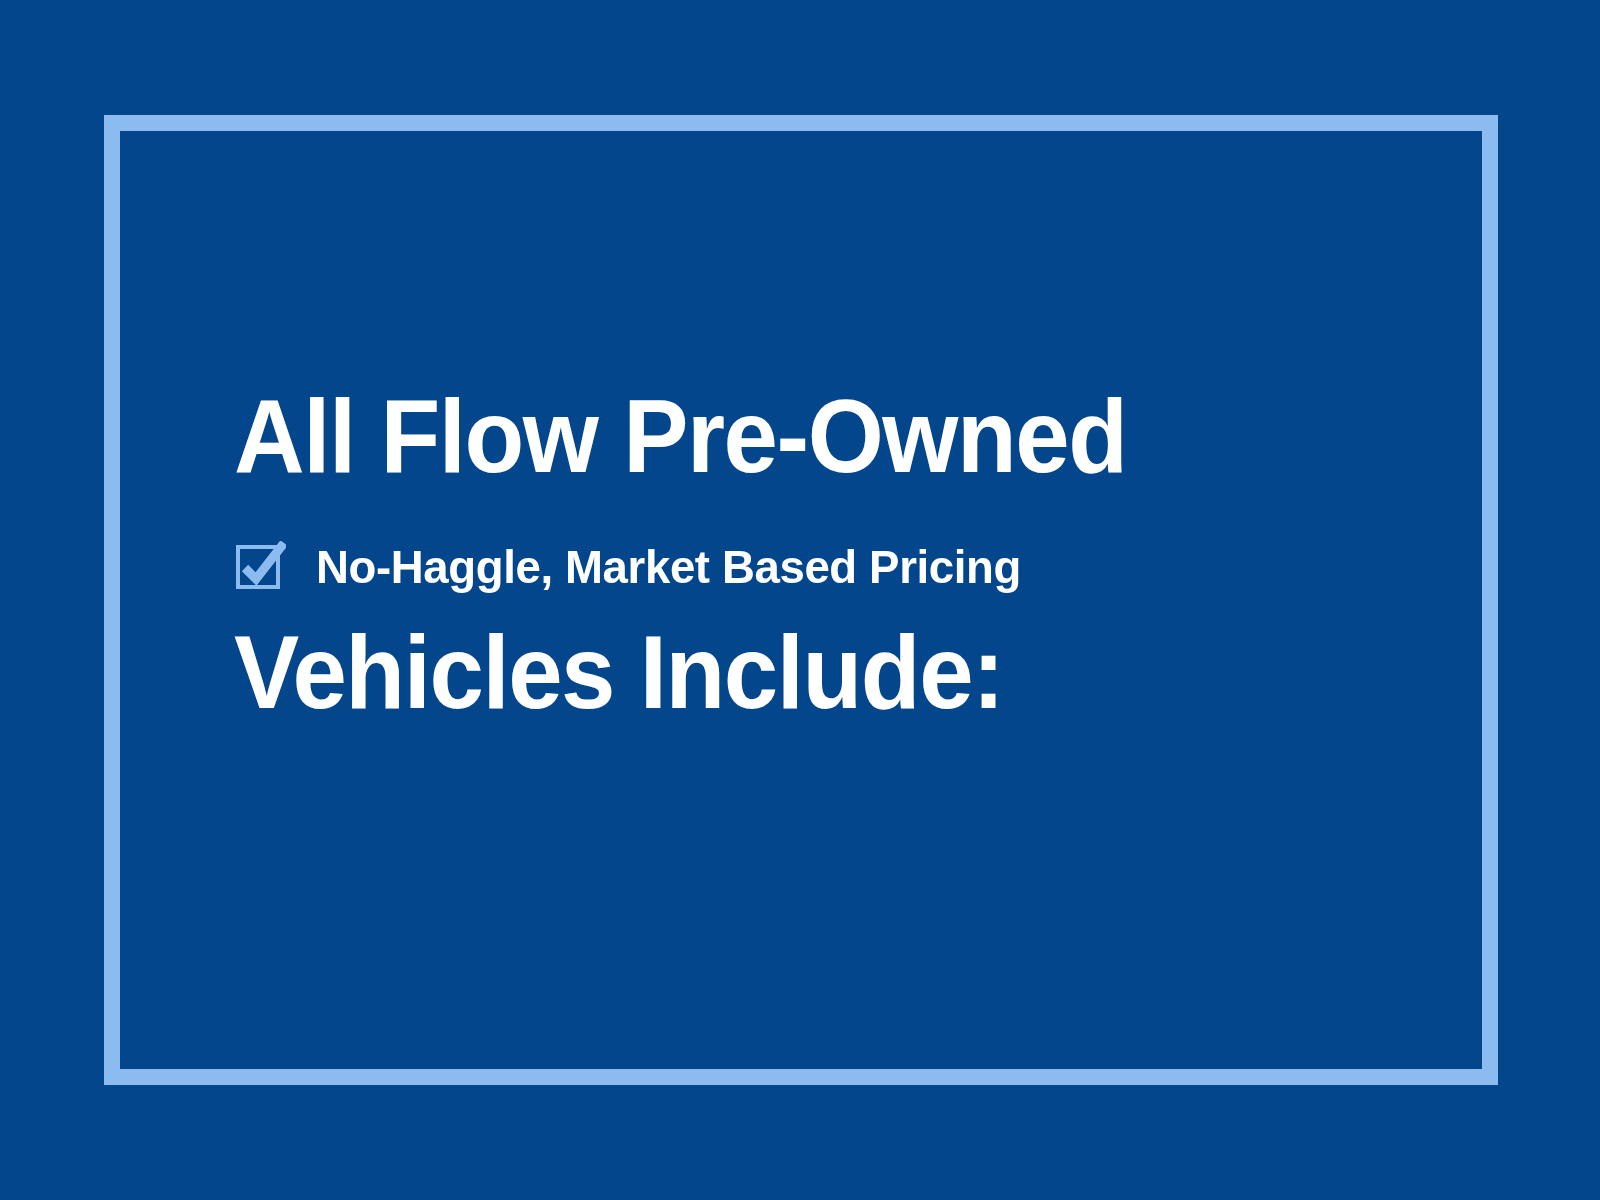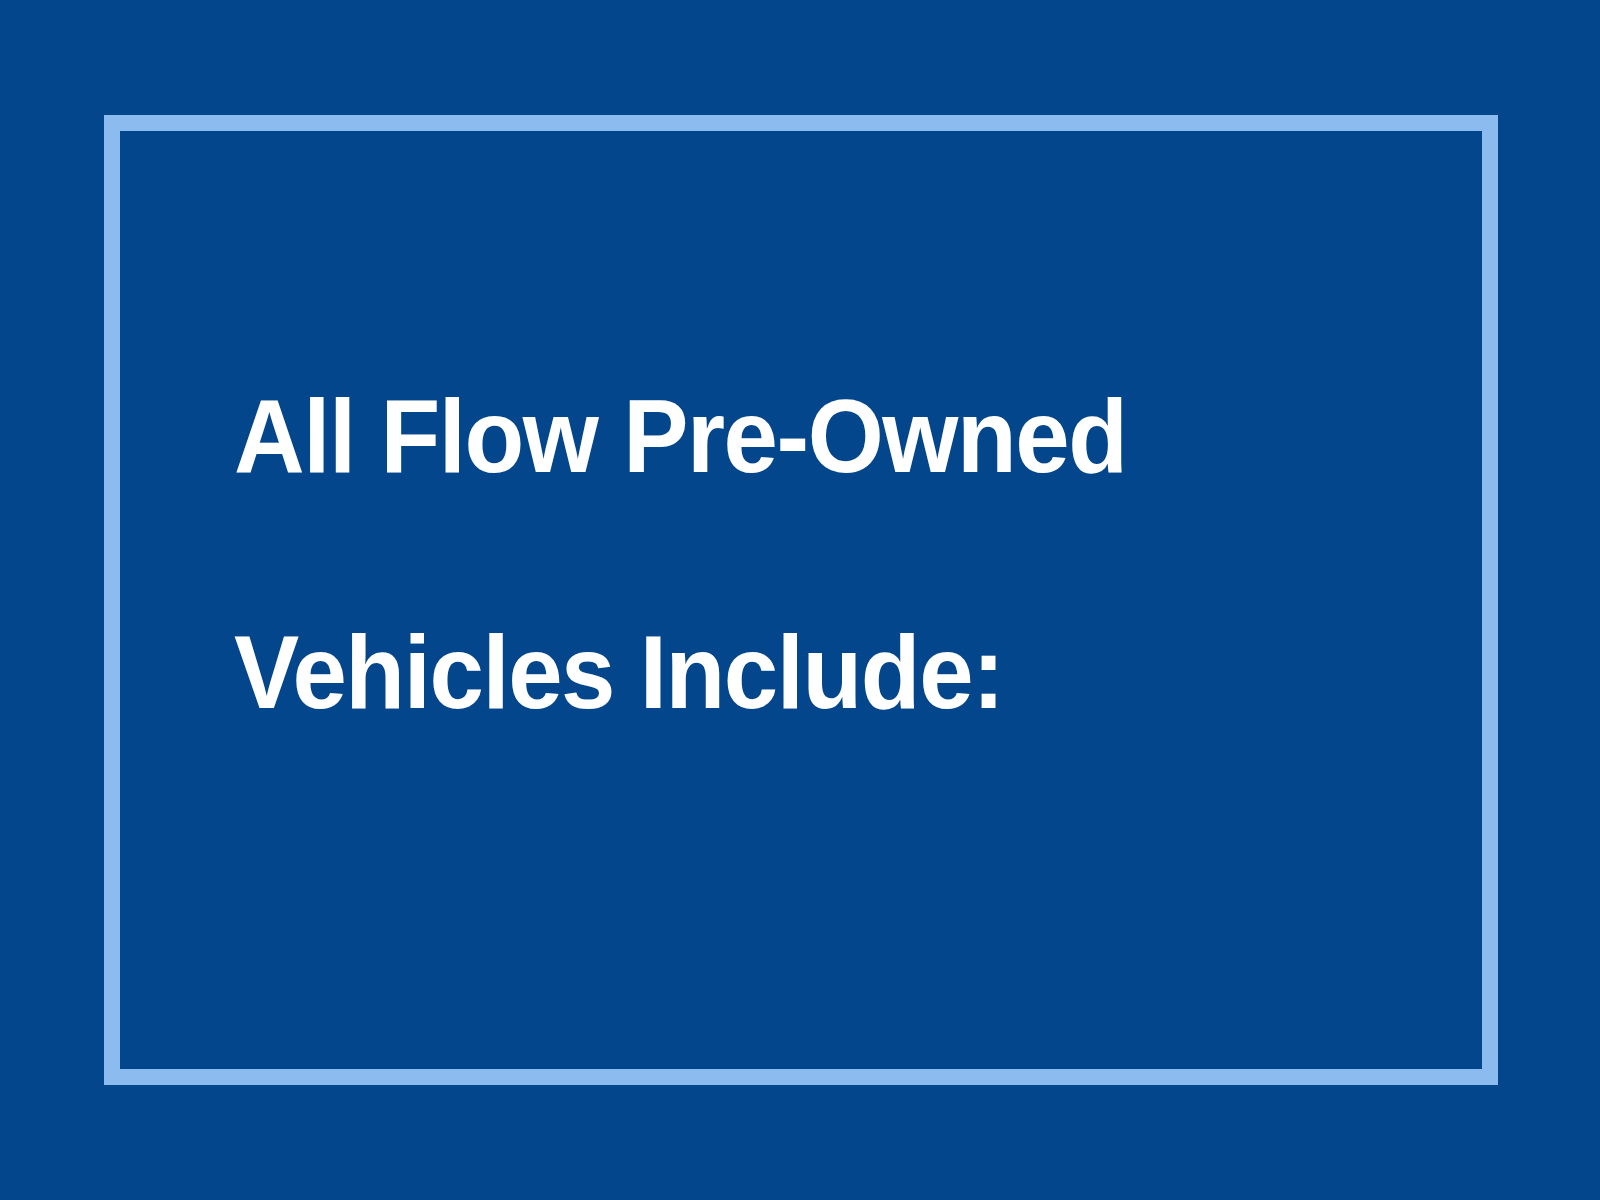--- a/index.html
+++ b/index.html
@@ -101,16 +101,23 @@
     <span class="headline-line">All Flow Pre-Owned</span>
     <span class="headline-line">Vehicles Include:</span>
   </h1>
 
   <ul class="checklist">
 
 
 
 
 
+    <li class="check-row">
+      <svg class="check-icon" viewBox="0 0 52 52" xmlns="http://www.w3.org/2000/svg">
+        <path d="M4 6 H44 V46 H4 Z" fill="none" stroke="#8cbcef" stroke-width="4"></path>
+        <path d="M11 27 L22 38 L50 2" fill="none" stroke="#8cbcef" stroke-width="9" stroke-linecap="butt" stroke-linejoin="miter"></path>
+      </svg>
+      <span class="check-label" style="color: rgb(255, 255, 255);">No-Haggle, Market Based Pricing</span>
+    </li>
 
   </ul>
 
 </div>
 
 </body></html>

